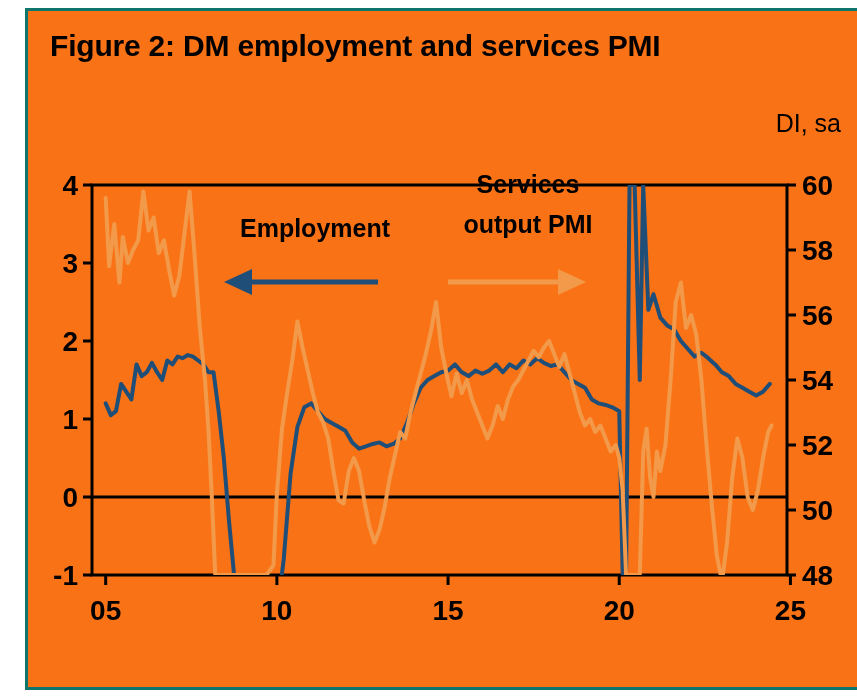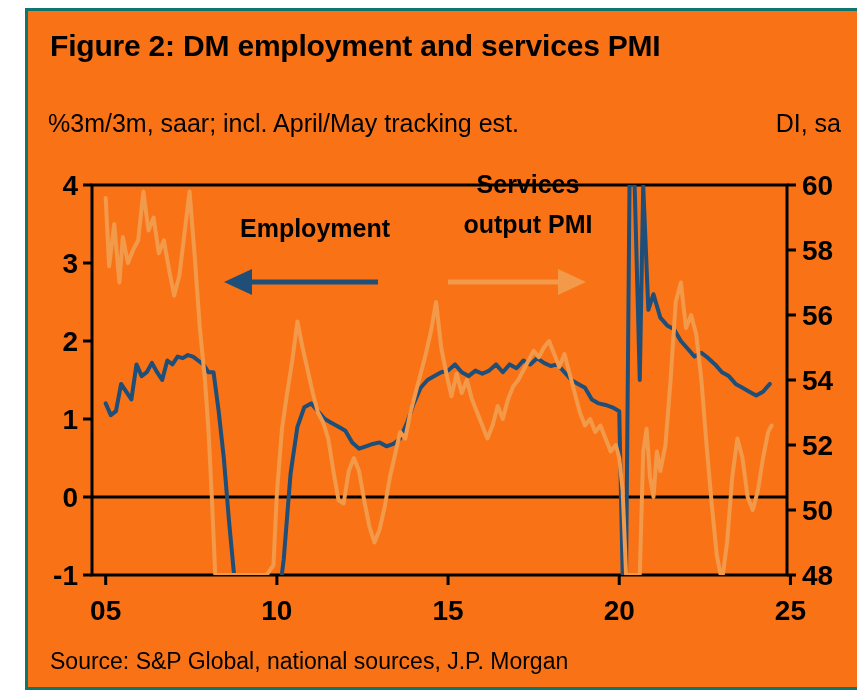--- a/index.html
+++ b/index.html
@@ -91,21 +91,20 @@
     fill: #000000;
     font-family: "Liberation Sans", sans-serif;
   }
 </style>
 </head>
 <body>
 
 <div id="page">
   <div id="frame">
     <div class="title">Figure 2: DM employment and services PMI</div>
-    <div class="subtitle-left">%3m/3m, saar; incl. April/May tracking est.</div>
     <div class="subtitle-right">DI, sa</div>
     <div id="plot-wrap">
       <svg id="chart" width="835" height="500" viewBox="0 0 835 500">
           <defs>
             <clipPath id="plotclip">
               <rect x="64" y="34" width="695" height="390"></rect>
             </clipPath>
           </defs>
           <rect x="64" y="34" width="695" height="390" fill="none" stroke="#000000" stroke-width="3"></rect>
           <line x1="64" y1="346" x2="759" y2="346" stroke="#000000" stroke-width="3"></line>
@@ -151,15 +150,14 @@
           <text x="762.4236453201938" y="469" text-anchor="middle" class="xlabel">25</text>
           <text x="287" y="86" text-anchor="middle" class="annot">Employment</text>
           <line x1="350" y1="131" x2="215" y2="131" stroke="#1f4e79" stroke-width="5"></line>
           <polygon points="196,131 224,118 224,144" fill="#1f4e79"></polygon>
           <text x="500" y="42" text-anchor="middle" class="annot">Services</text>
           <text x="500" y="82" text-anchor="middle" class="annot">output PMI</text>
           <line x1="420" y1="131" x2="535" y2="131" stroke="#f2994a" stroke-width="5"></line>
           <polygon points="558,131 530,118 530,144" fill="#f2994a"></polygon>
         </svg>
     </div>
-    <div class="source">Source: S&amp;P Global, national sources, J.P. Morgan</div>
   </div>
 </div>
 
 </body></html>

